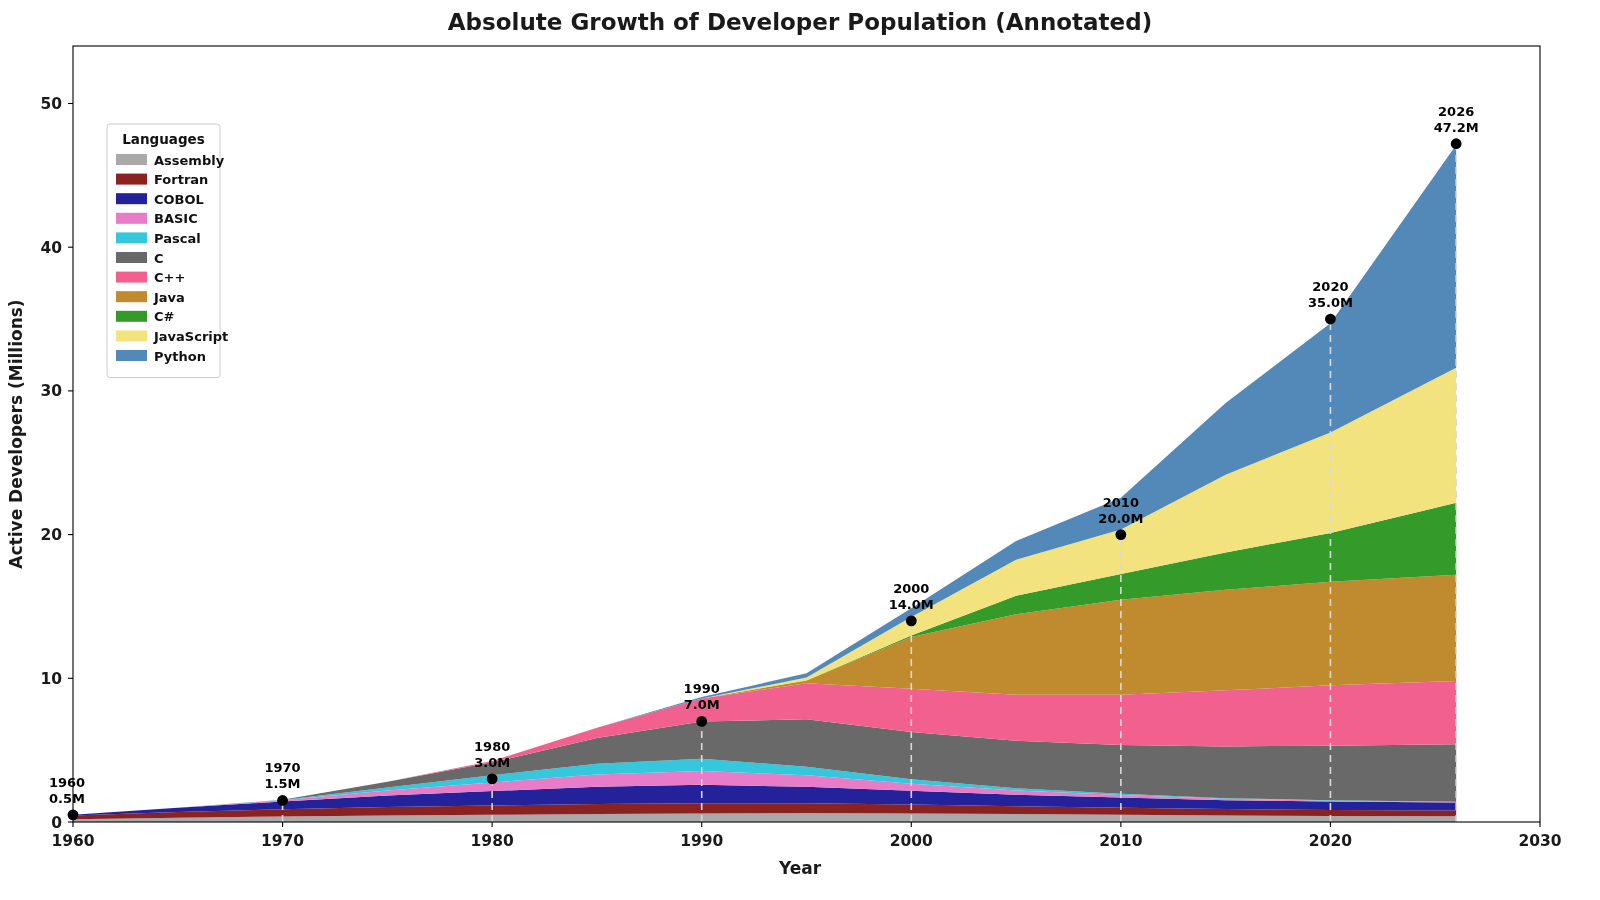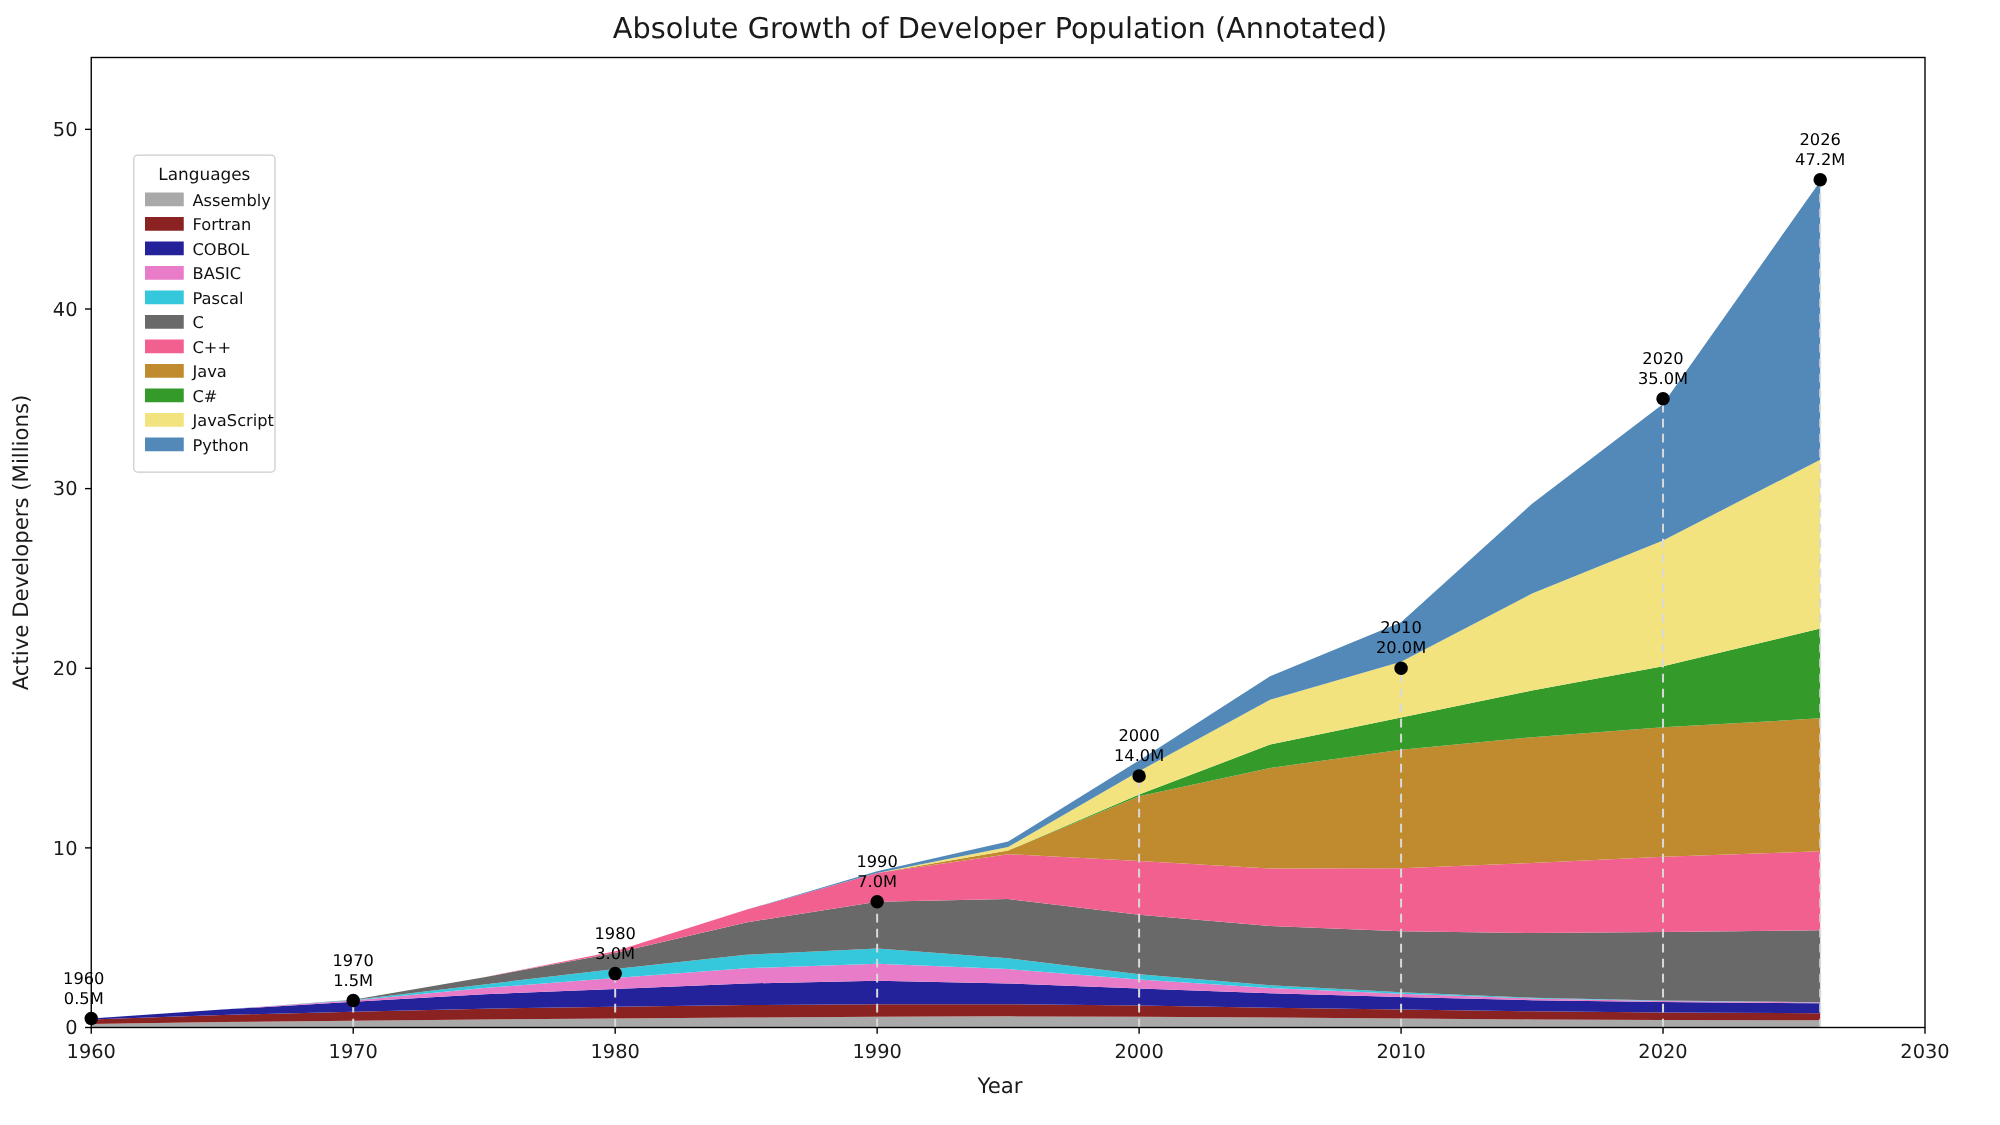--- a/index.html
+++ b/index.html
@@ -11,20 +11,21 @@
     width: 1600px;
     height: 900px;
     font-family: "DejaVu Sans", "Liberation Sans", sans-serif;
     overflow: hidden;
   }
   #figure {
     position: relative;
     width: 1588px;
     height: 900px;
     background: #fca5a5;
+    font-weight: bold;
   }
   #chart-svg {
     display: block;
     width: 1600px;
     height: 900px;
   }
   .chart-title {
     font-size: 23px;
     fill: #1a1a1a;
     text-anchor: middle;

